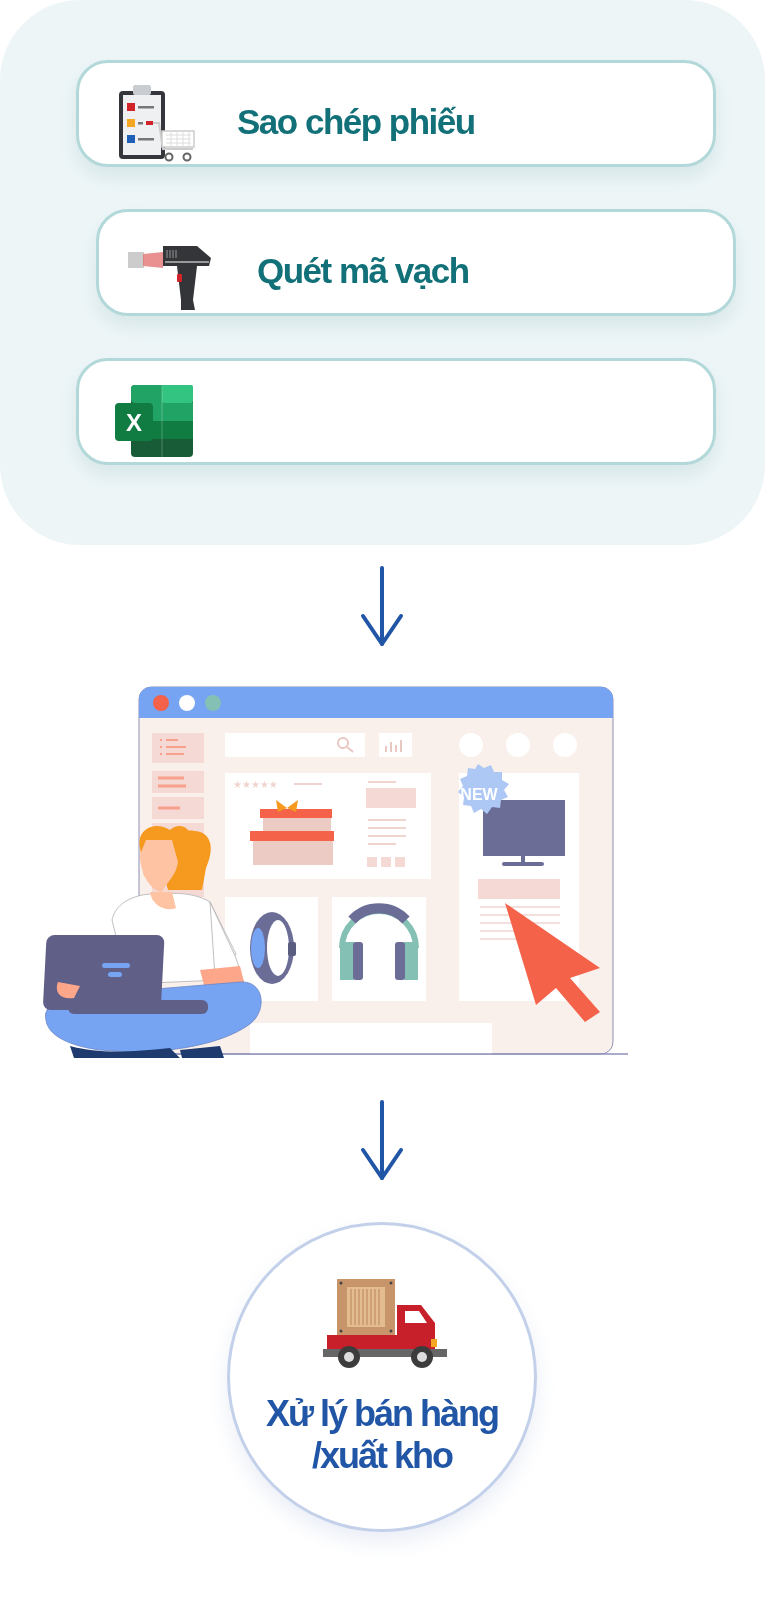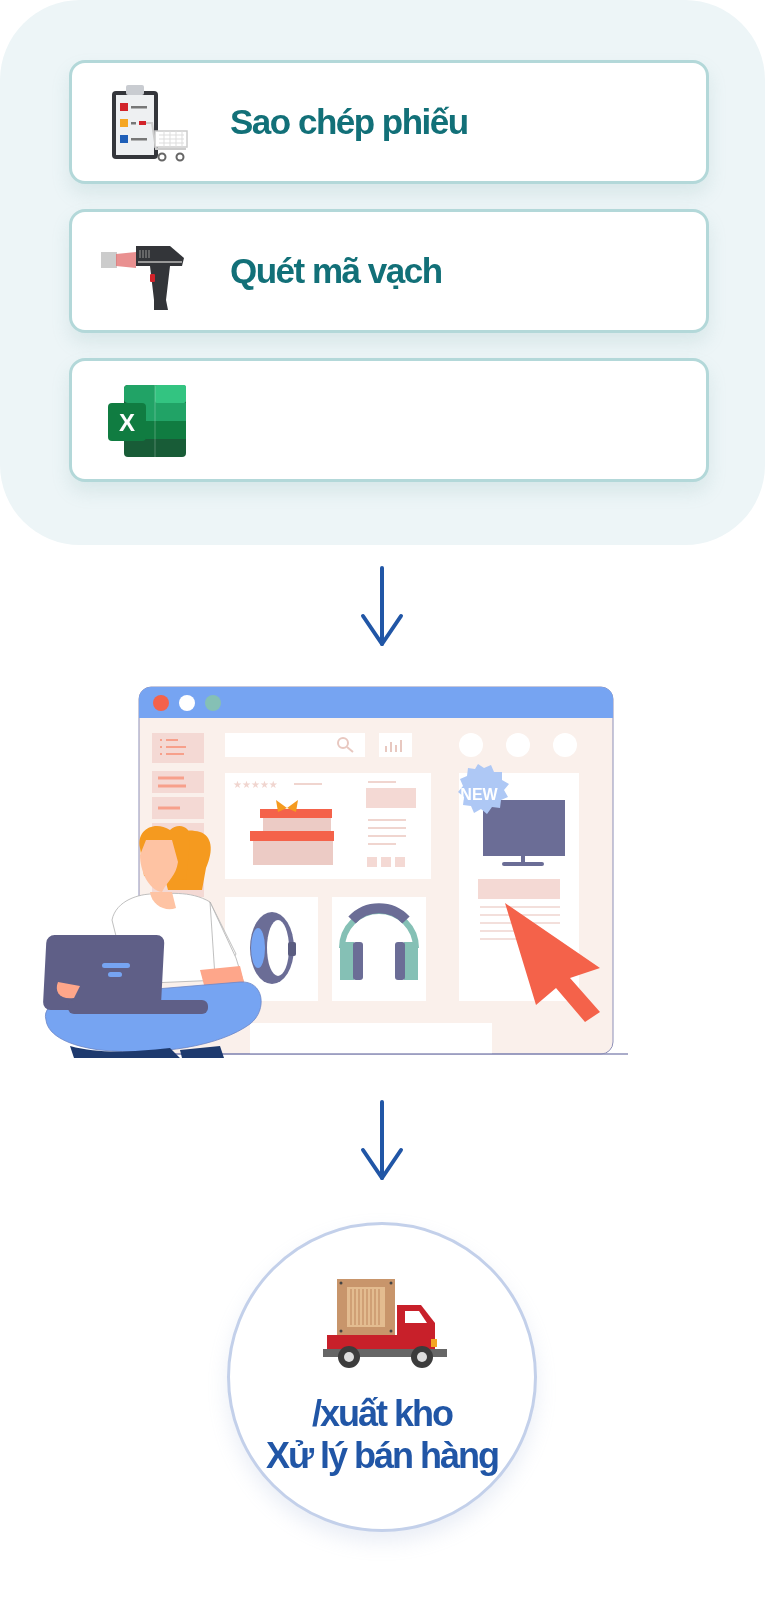--- a/index.html
+++ b/index.html
@@ -1,18 +1,18 @@
 <!DOCTYPE html>
 <html><head>
 <meta charset="utf-8">
 <style>
   html, body { margin:0; padding:0; background:#ffffff; }
   body { width:780px; height:1598px; position:relative; overflow:hidden; font-family:"Liberation Sans", "DejaVu Sans", sans-serif; }
   .panel { position:absolute; left:0; top:0; width:765px; height:545px; background:#edf5f7; border-radius:80px; }
-  .card { position:absolute; left:69px; width:640px; height:124px; background:#ffffff; border:3px solid #b3d8d9; border-radius:16px; box-sizing:border-box; box-shadow:0 10px 18px rgba(120,170,170,0.18); }
+  .card { position:absolute; left:76px; width:640px; height:107px; background:#ffffff; border:3px solid #b3d8d9; border-radius:32px; box-sizing:border-box; box-shadow:0 10px 18px rgba(120,170,170,0.18); }
   .card .icon { position:absolute; left:28px; top:18px; width:92px; height:86px; }
   .card .label { position:absolute; left:158px; top:0; height:118px; line-height:118px; font-size:35px; font-weight:bold; color:#127078; letter-spacing:-1.5px; }
   .arrow { position:absolute; left:360px; width:44px; }
   .illus { position:absolute; left:40px; top:680px; width:600px; height:390px; }
   .circle { position:absolute; left:227px; top:1222px; width:310px; height:310px; border-radius:50%; border:3px solid #c3d0ea; box-sizing:border-box; background:#fff; box-shadow:0 10px 20px rgba(150,170,210,0.2); }
   .circle .truck { position:absolute; left:93px; top:52px; width:124px; height:96px; }
   .circle .title { position:absolute; left:0; top:168px; width:100%; text-align:center; font-size:36px; font-weight:bold; color:#2156a6; letter-spacing:-2px; line-height:42px; }
 </style>
 </head>
 <body>
@@ -33,21 +33,21 @@
     <rect x="31" y="57" width="16" height="2.5" fill="#777"></rect>
     <path d="M46 42 L52 42 L56 68 L86 68" stroke="#ccc" stroke-width="2" fill="none"></path>
     <rect x="55" y="50" width="32" height="16" fill="#fff" stroke="#ccc" stroke-width="1.5"></rect>
     <path d="M59 54 H84 M59 58 H84 M59 62 H84 M64 50 V66 M70 50 V66 M76 50 V66 M82 50 V66" stroke="#ddd" stroke-width="1"></path>
     <circle cx="62" cy="76" r="3.5" fill="none" stroke="#666" stroke-width="2"></circle>
     <circle cx="80" cy="76" r="3.5" fill="none" stroke="#666" stroke-width="2"></circle>
   </svg>
   <span class="label">Sao chép phiếu</span>
 </div>
 
-<div class="card" style="top:209px;">
+<div class="card" style="top:209px;margin-left:20px;">
   <svg class="icon" viewBox="0 0 92 86">
     <g stroke="#999" stroke-width="1">
       <path d="M2 22 V38 M4 22 V38 M6 22 V38 M8 22 V38 M10 22 V38 M12 22 V38 M14 22 V38 M16 22 V38"></path>
     </g>
     <path d="M16 24 L36 22 L36 38 L16 36 Z" fill="#e26b6b" opacity="0.75"></path>
     <path d="M36 16 L70 16 L84 28 L82 36 L36 36 Z" fill="#333539"></path>
     <rect x="38" y="31" width="44" height="2" fill="#999"></rect>
     <path d="M40 20 V28 M43 20 V28 M46 20 V28 M49 20 V28" stroke="#777" stroke-width="1.5"></path>
     <path d="M50 36 L70 36 L66 70 L68 80 L54 80 L54 70 Z" fill="#333539"></path>
     <rect x="50" y="44" width="5" height="8" rx="1" fill="#d2232a"></rect>
@@ -178,16 +178,16 @@
     <path d="M74 28 L98 28 L112 46 L112 72 L74 72 Z" fill="#c8202a"></path>
     <path d="M82 34 L96 34 L104 46 L82 46 Z" fill="#ffffff"></path>
     <rect x="108" y="62" width="6" height="8" fill="#f5a623"></rect>
     <rect x="0" y="72" width="124" height="8" fill="#666"></rect>
     <circle cx="26" cy="80" r="11" fill="#3c3c3c"></circle>
       <circle cx="26" cy="80" r="5" fill="#ddd"></circle>
     <circle cx="99" cy="80" r="11" fill="#3c3c3c"></circle>
       <circle cx="99" cy="80" r="5" fill="#ddd"></circle>
   </svg>
   <div class="title">
+    <div>Xử lý bán hàng</div>
     <div>/xuất kho</div>
-    <div>Xử lý bán hàng</div>
   </div>
 </div>
 
 </body></html>

